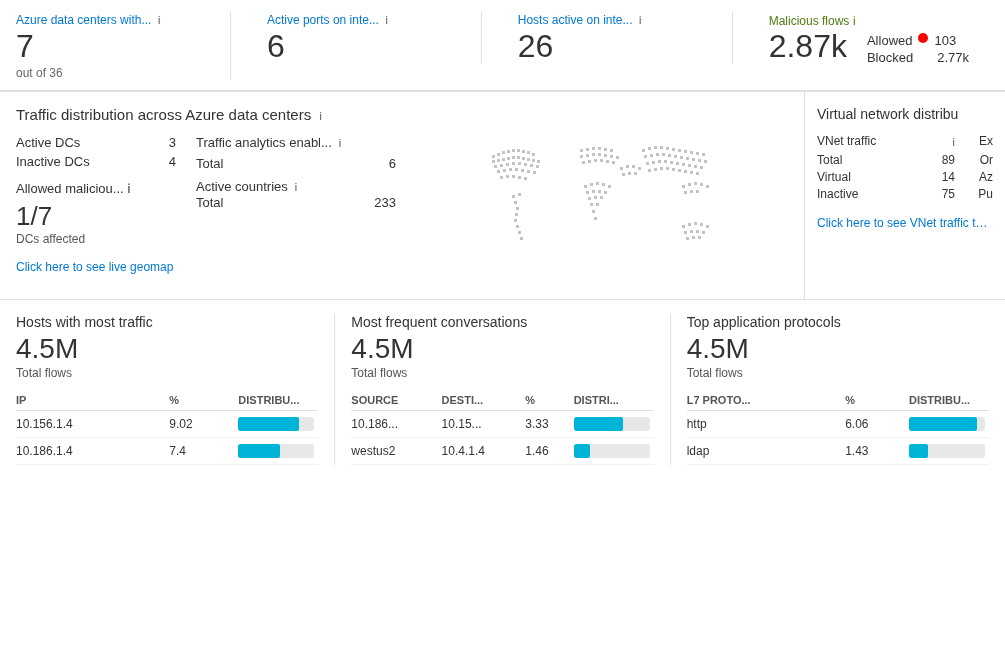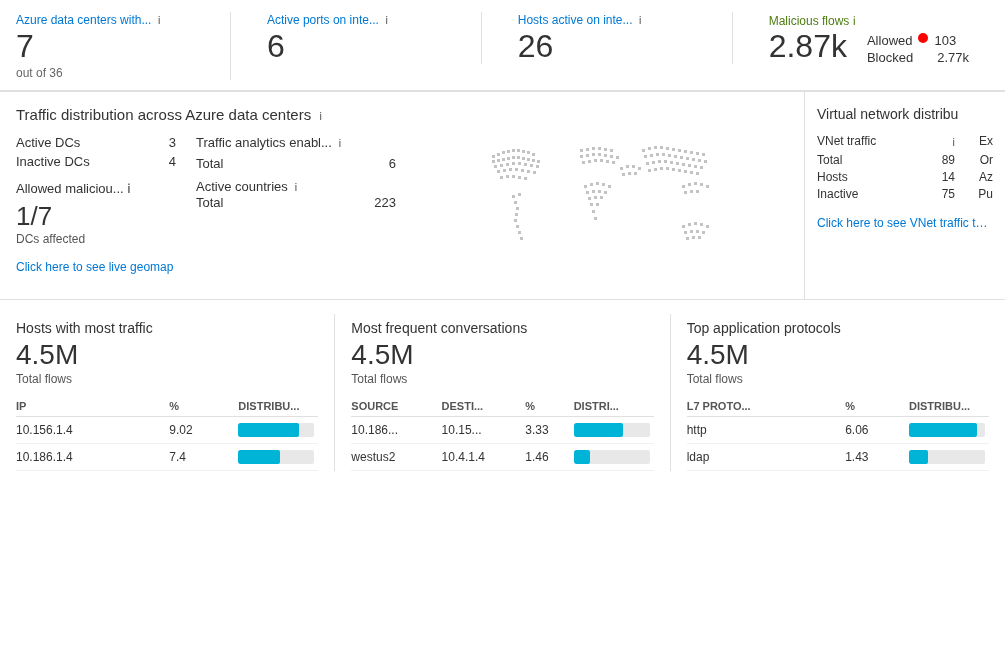--- a/index.html
+++ b/index.html
@@ -247,21 +247,20 @@
       border-right: 1px solid #e0e0e0;
     }
     .bottom-col:last-child {
       border-right: none;
     }
     .bottom-col-title {
       font-size: 14px;
       font-weight: 400;
       color: #333;
       margin-bottom: 2px;
-      margin-top: 6px;
     }
     .bottom-metric-value {
       font-size: 28px;
       font-weight: 300;
       color: #333;
       line-height: 1.2;
     }
     .bottom-metric-sub {
       font-size: 12px;
       color: #555;
@@ -400,21 +399,21 @@
           <span class="analytics-sub-label">Total</span>
           <span class="analytics-sub-value">6</span>
         </div>
         <div style="margin-top:8px;">
           <div style="font-size:13px;">
             <span>Active countries</span>
             <span class="analytics-info">ℹ</span>
           </div>
           <div class="analytics-sub">
             <span class="analytics-sub-label">Total</span>
-            <span class="analytics-sub-value">223</span>
+            <span class="analytics-sub-value">233</span>
           </div>
         </div>
       </div>
 
       <div class="world-map-area">
         <svg class="world-map-svg" viewBox="0 0 260 150">
 
           <g fill="#aaa" opacity="0.7">
 
             <rect x="20" y="20" width="3" height="3"></rect>
@@ -590,21 +589,21 @@
         <span class="col-label">VNet traffic</span>
         <span class="col-info">ℹ</span>
         <span class="col-extra">Ex</span>
       </div>
       <div class="vnet-data-row">
         <span class="col-label">Total</span>
         <span class="col-val">89</span>
         <span class="col-extra">Or</span>
       </div>
       <div class="vnet-data-row">
-        <span class="col-label">Hosts</span>
+        <span class="col-label">Virtual</span>
         <span class="col-val">14</span>
         <span class="col-extra">Az</span>
       </div>
       <div class="vnet-data-row">
         <span class="col-label">Inactive</span>
         <span class="col-val">75</span>
         <span class="col-extra">Pu</span>
       </div>
     </div>
     <a class="vnet-link" href="#">Click here to see VNet traffic topol</a>

